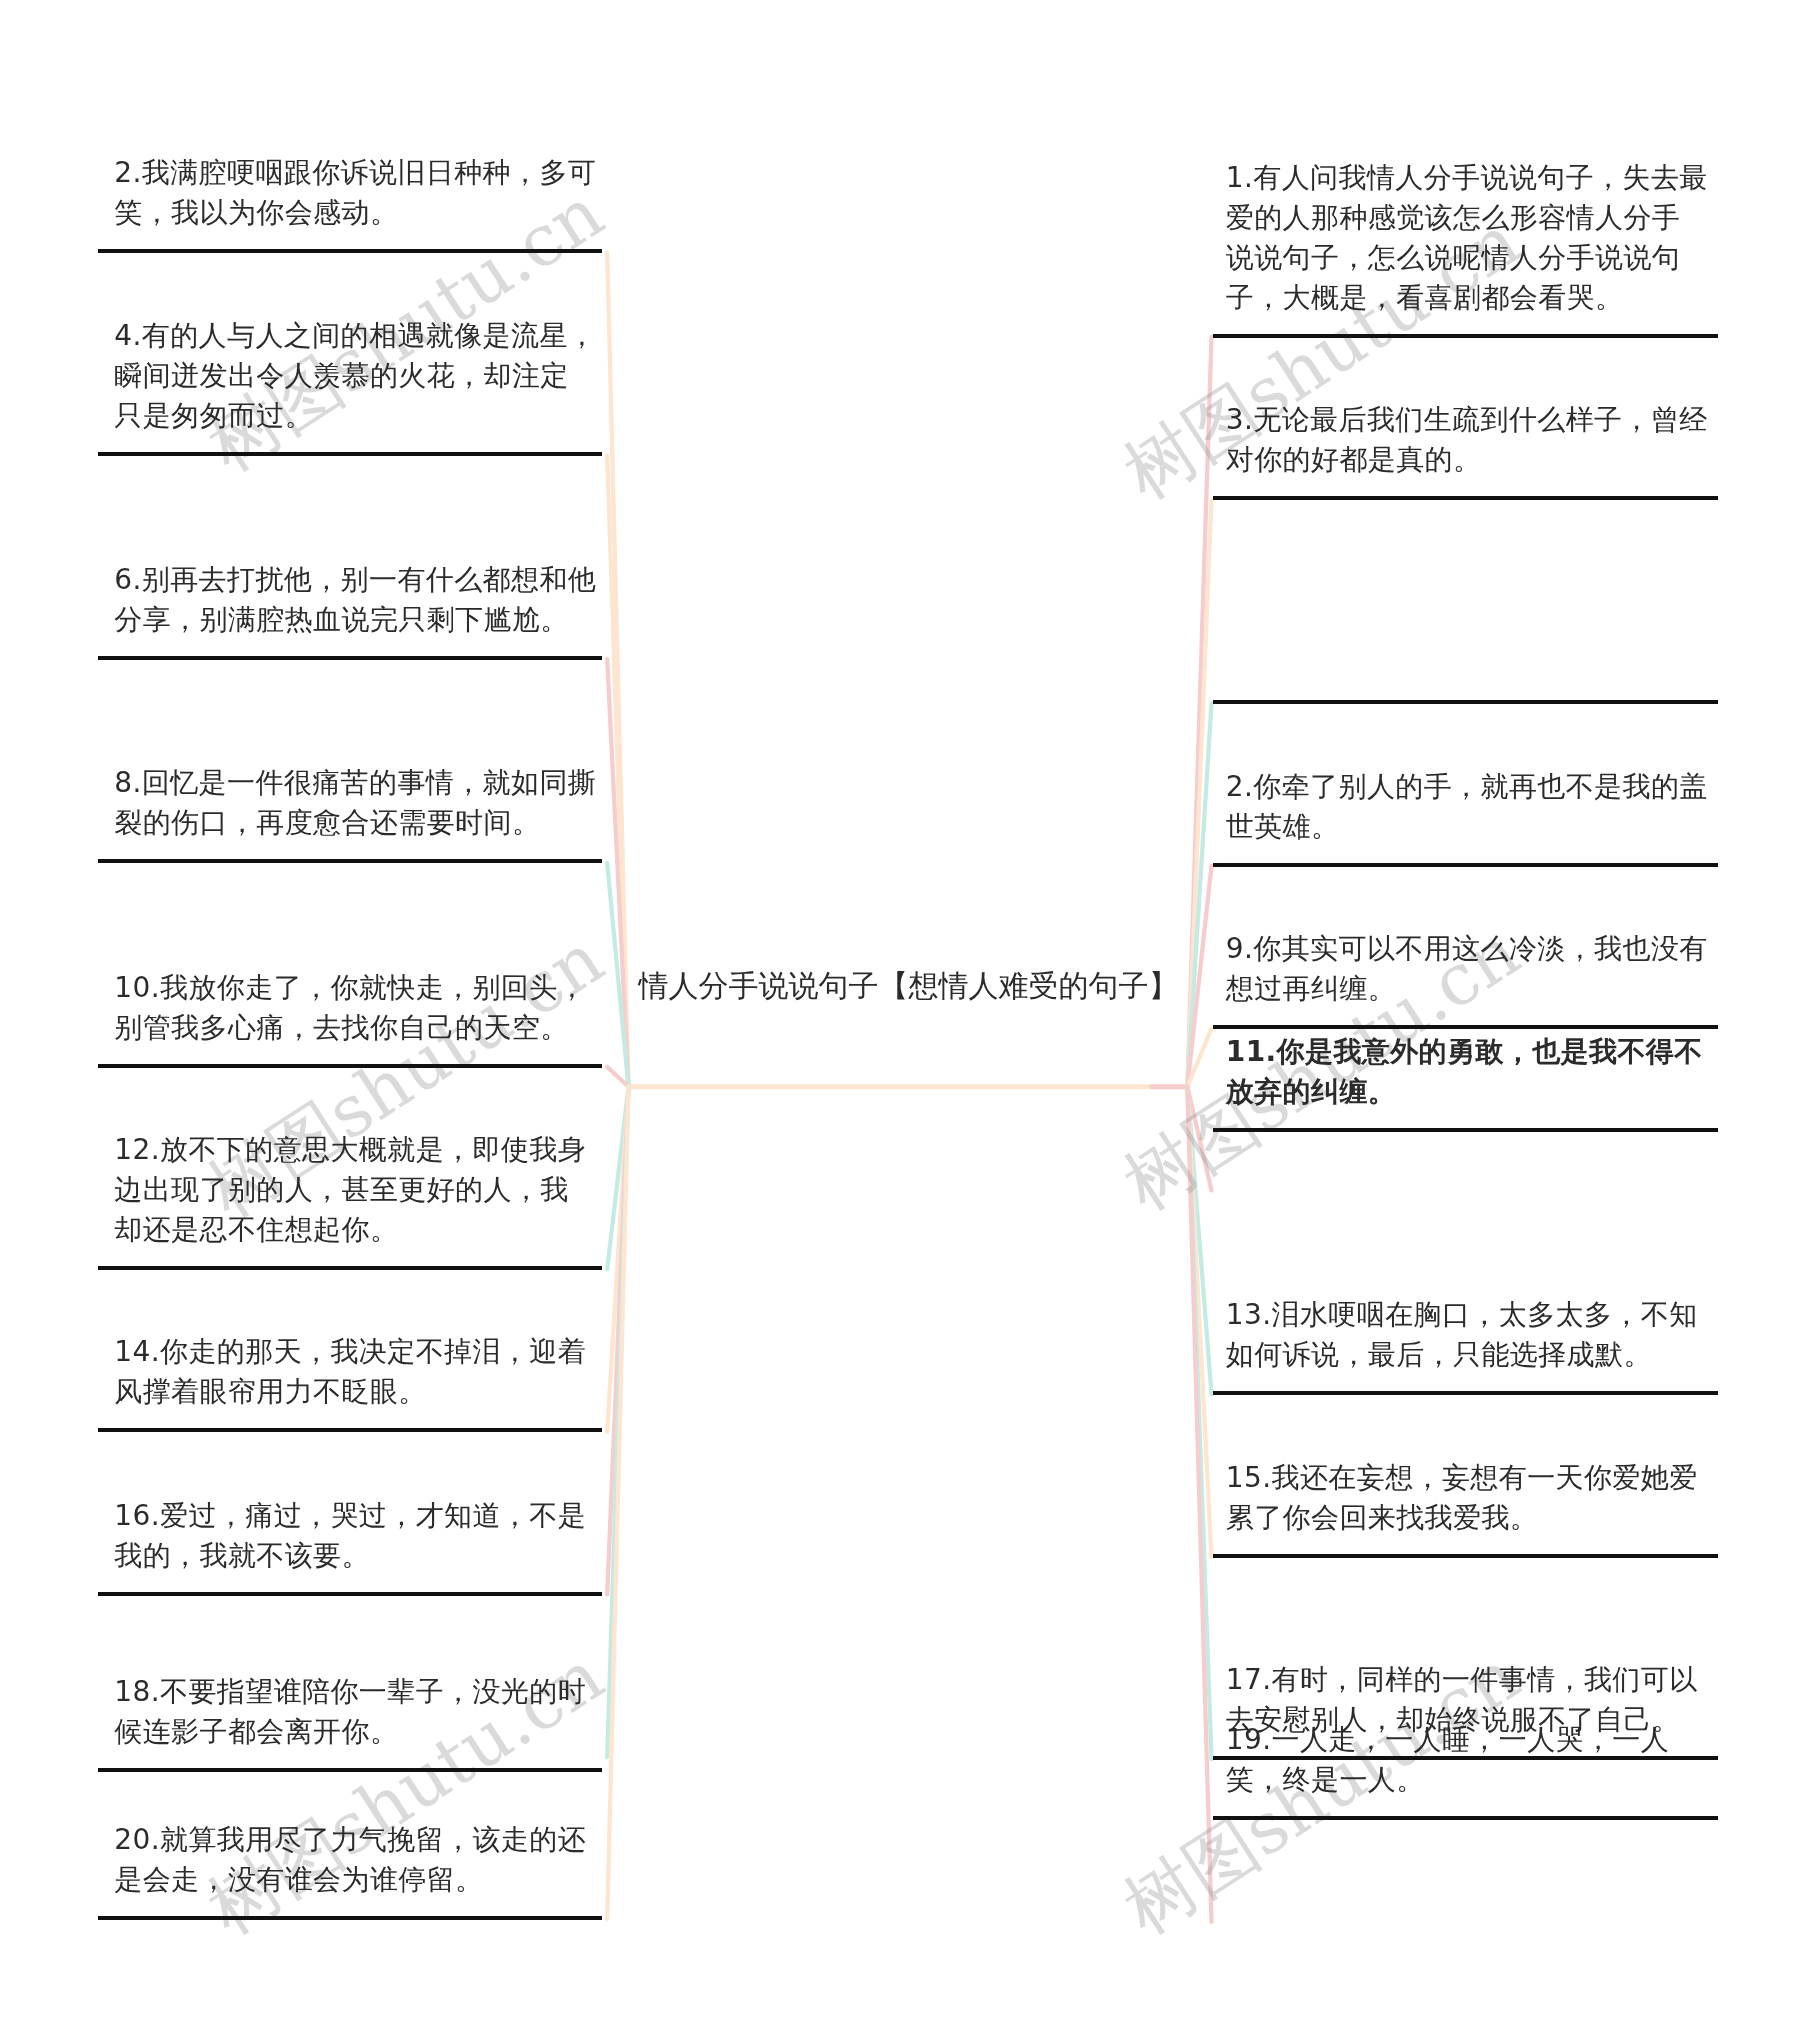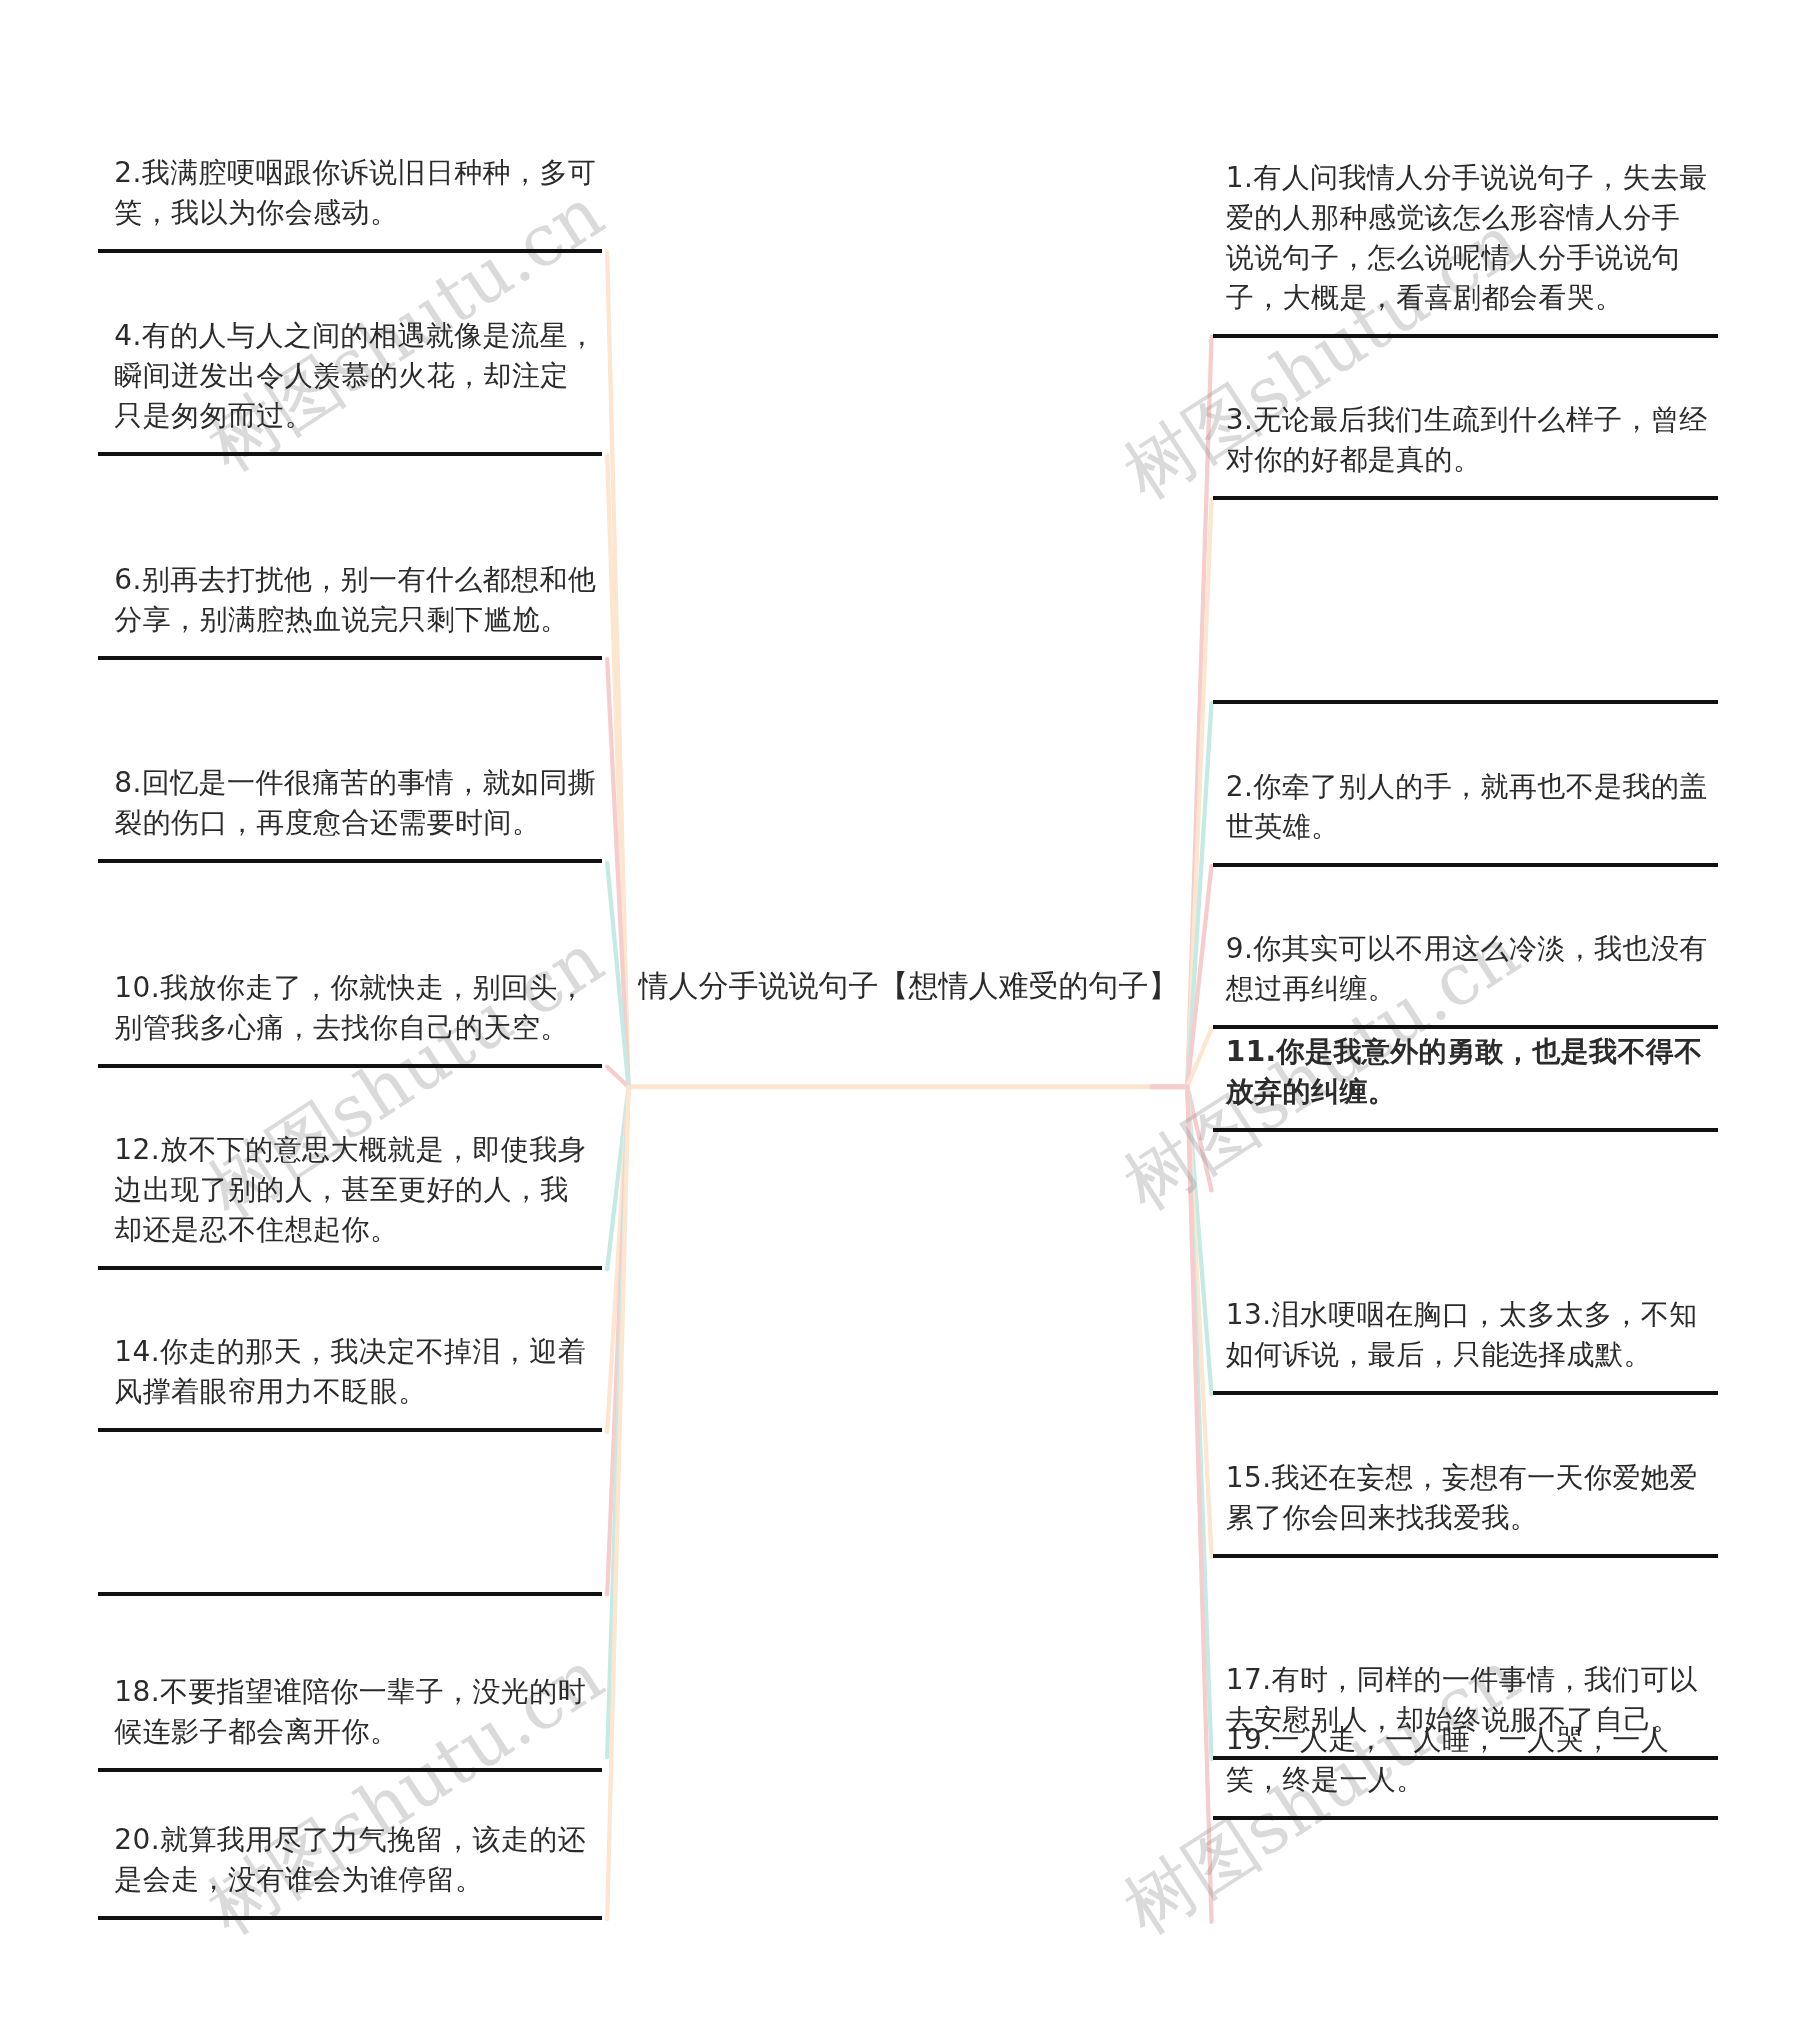--- a/index.html
+++ b/index.html
@@ -83,20 +83,21 @@
     </div>
   <div class="node left" style="top: 1126px; height: 144px;">
       <div class="text">12.放不下的意思大概就是，即使我身边出现了别的人，甚至更好的人，我却还是忍不住想起你。</div>
       <div class="rule"></div>
     </div>
   <div class="node left" style="top: 1328px; height: 104px;">
       <div class="text">14.你走的那天，我决定不掉泪，迎着风撑着眼帘用力不眨眼。</div>
       <div class="rule"></div>
     </div>
   <div class="node left" style="top: 1492px; height: 104px;">
+      <div class="text">16.爱过，痛过，哭过，才知道，不是我的，我就不该要。</div>
       <div class="rule"></div>
     </div>
   <div class="node left" style="top: 1655px; height: 103px; margin-top: 14px;">
       <div class="text">18.不要指望谁陪你一辈子，没光的时候连影子都会离开你。</div>
       <div class="rule"></div>
     </div>
   <div class="node left" style="top: 1818px; height: 102px;">
       <div class="text">20.就算我用尽了力气挽留，该走的还是会走，没有谁会为谁停留。</div>
       <div class="rule"></div>
     </div>

